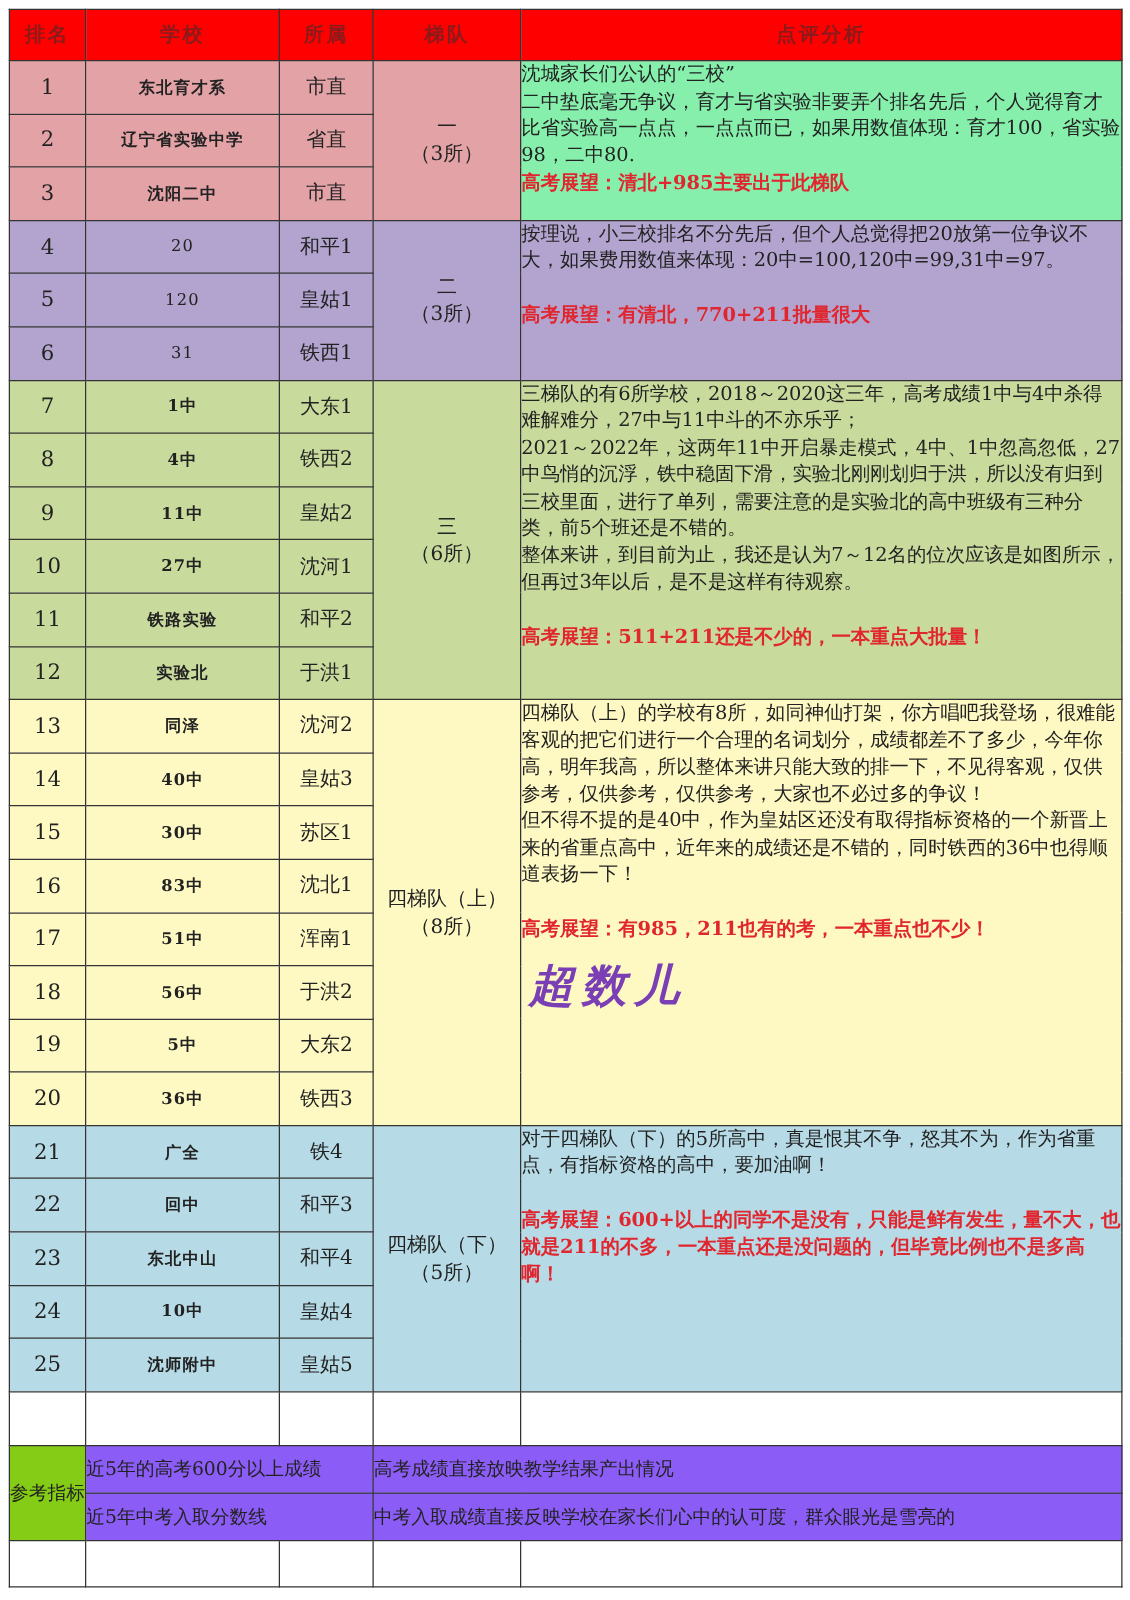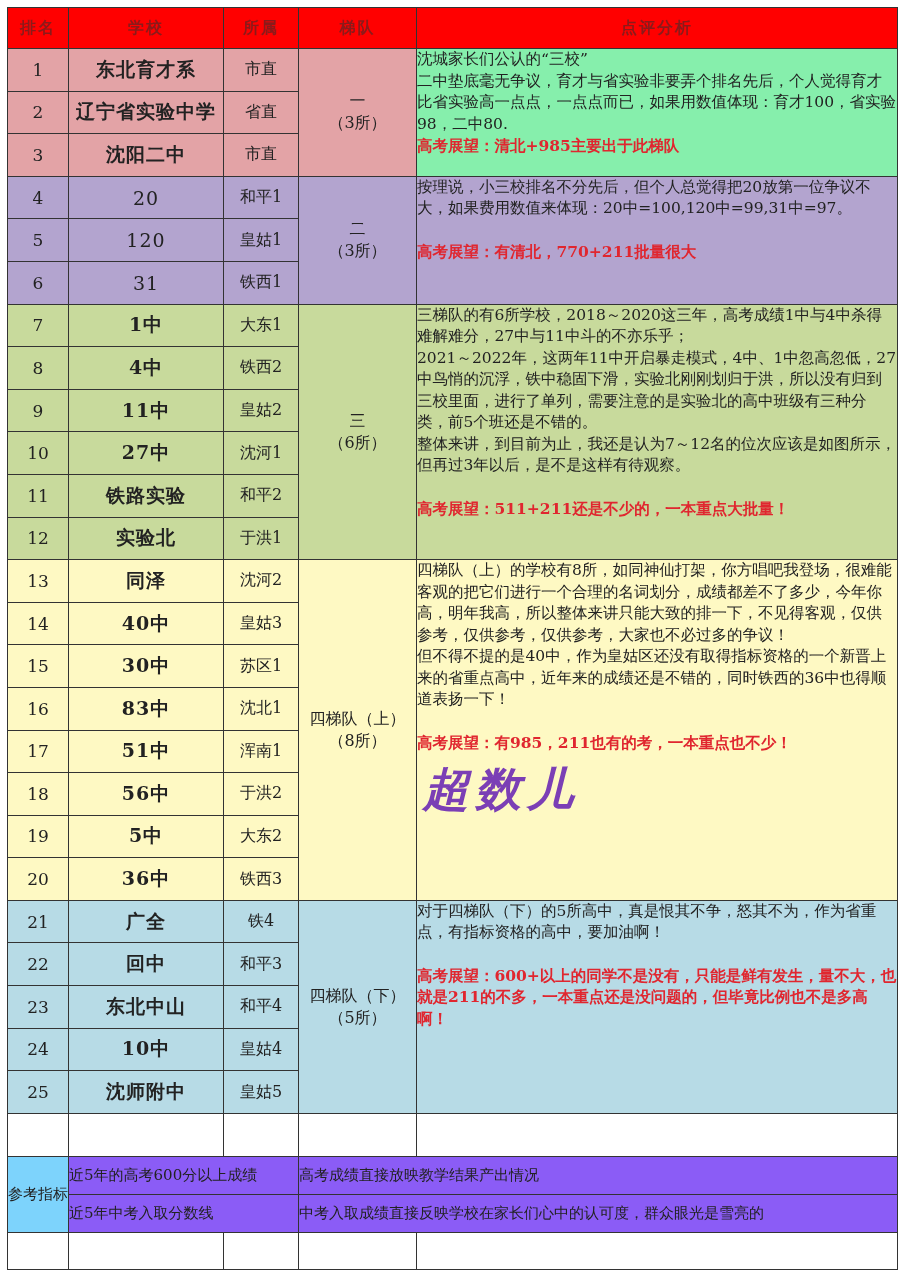--- a/index.html
+++ b/index.html
@@ -4,38 +4,38 @@
 <style>
   html, body { margin: 0; padding: 0; background: #ffffff; }
   body { width: 904px; height: 1280px; position: relative; overflow: hidden;
          font-family: "DejaVu Serif", "Liberation Serif", serif; color: #222; }
   table.rank { position: absolute; left: 7px; top: 7px; width: 890px;
     border-collapse: collapse; table-layout: fixed; }
   table.rank td, table.rank th { border: 1.5px solid #333; padding: 0; }
   th { background: #ff0000; color: #8b1a1a; font-size: 16px; font-weight: bold; height: 40px; letter-spacing: 2px; }
   td.c { text-align: center; font-size: 16px; }
   td.rank-no { font-size: 17px; }
-  td.school { font-size: 19px; font-weight: bold; letter-spacing: 1px; }
+  td.school { font-size: 13px; font-weight: bold; letter-spacing: 1px; }
   td.dist { font-size: 16px; }
   td.tier { text-align: center; font-size: 16px; line-height: 22px; vertical-align: middle; }
   td.note { vertical-align: top; font-size: 15.5px; line-height: 21.5px; padding: 2px 3px 0 4px; text-align: left; }
   .note p { margin: 0; }
   .note .hl { color: #e0262f; font-weight: bold; }
   .note .gap { height: 21px; }
   tr.r { height: 42.6px; }
   .t1 { background: #e3a3a6; }
   .t1n { background: #86efac; }
   .t2 { background: #b3a4cf; }
   .t3 { background: #c8da9c; }
   .t4 { background: #fef9c3; }
   .t5 { background: #b7dbe6; }
   .empty { background: #ffffff; height: 42px; }
   .ref { background: #8b5cf6; font-size: 15px; padding-left: 4px; text-align: left; height: 37px; }
-  .reflabel { background: #7dd3fc; text-align: center; font-size: 15px; line-height: 22px; }
-  .sig { font-family: "DejaVu Serif", serif; color: #7b3fb5; font-size: 46px; font-weight: bold;
+  .reflabel { background: #84cc16; text-align: center; font-size: 15px; line-height: 22px; }
+  .sig { font-family: "DejaVu Serif", serif; color: #7b3fb5; font-size: 36px; font-weight: bold;
          letter-spacing: 6px; margin-top: 26px; margin-left: 6px; font-style: italic; }
 </style>
 </head>
 <body>
 
 <table class="rank">
   <colgroup>
     <col style="width:61px">
       <col style="width:155px">
       <col style="width:75px">

